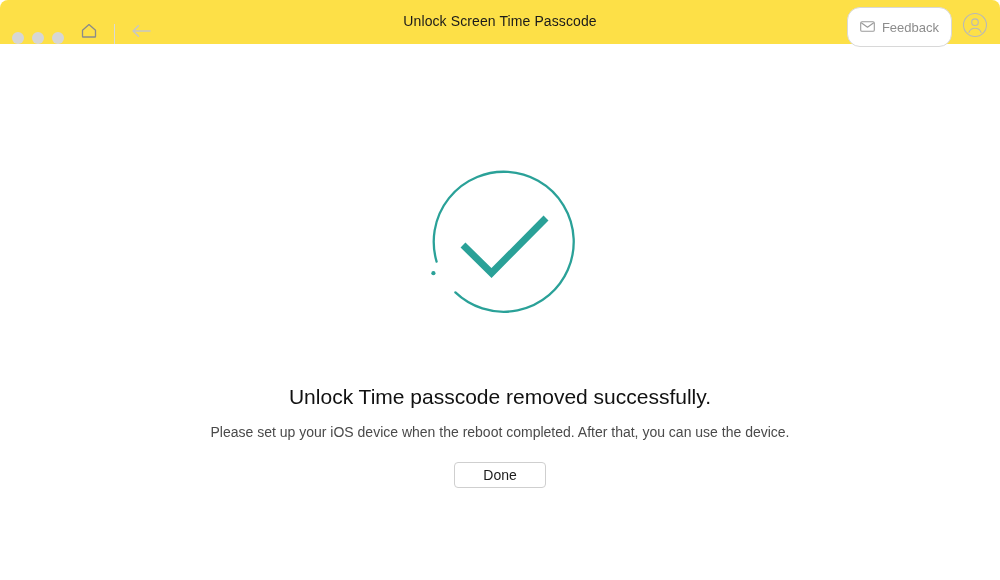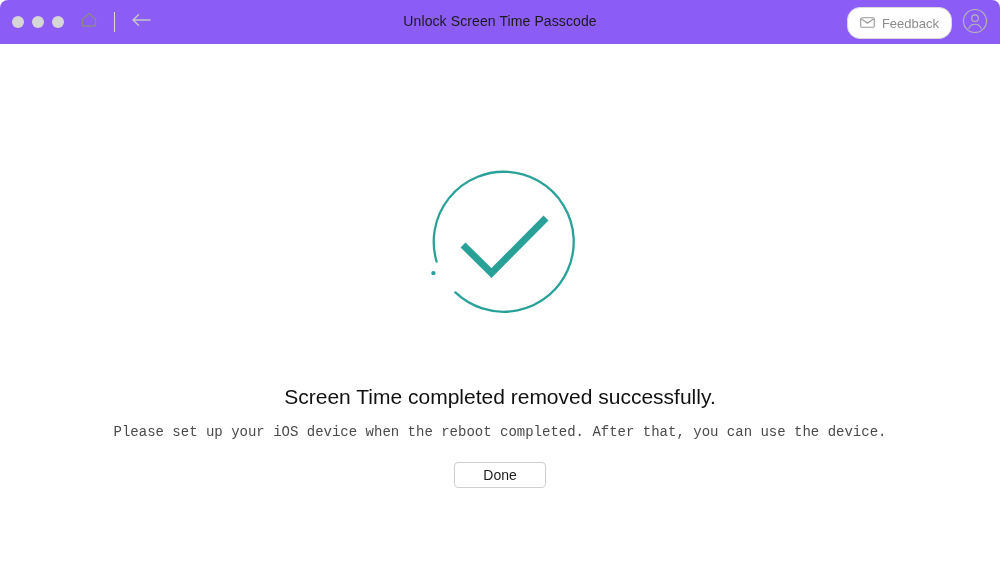--- a/index.html
+++ b/index.html
@@ -19,23 +19,23 @@
     height: 580px;
     background: #ffffff;
     border-radius: 8px;
     overflow: hidden;
   }
 
   
   .titlebar {
     position: relative;
     height: 44px;
-    background: #8b5cf6;
-    display: flex;
-    align-items: center;
+    background: #fde047;
+    display: flex;
+    align-items: flex-end;
   }
   .traffic-lights {
     display: flex;
     align-items: center;
     gap: 8px;
     margin-left: 12px;
   }
   .dot {
     width: 12px;
     height: 12px;
@@ -80,21 +80,21 @@
     right: 12px;
     top: 7px;
     display: flex;
     align-items: center;
     gap: 10px;
   }
   .feedback-btn {
     display: flex;
     align-items: center;
     gap: 7px;
-    height: 32px;
+    height: 40px;
     padding: 0 12px;
     border: 1px solid #d8d8d8;
     border-radius: 13px;
     background: #ffffff;
     box-sizing: border-box;
   }
   .feedback-label {
     font-size: 13px;
     color: #8c8c8c;
   }
@@ -121,21 +121,20 @@
     margin-top: 56px;
     font-size: 21px;
     color: #111111;
     text-align: center;
   }
   .subtitle {
     margin-top: 15px;
     font-size: 14px;
     color: #4a4a4a;
     text-align: center;
-    font-family: Liberation Mono, monospace;
   }
   .done-btn {
     margin-top: 22px;
     width: 92px;
     height: 26px;
     border: 1px solid #cfcfcf;
     border-radius: 4px;
     background: #ffffff;
     font-size: 14px;
     color: #1b1b1b;
@@ -210,20 +209,20 @@
 
         <path d="M 20.6 104.6
                  A 70 70 0 1 1 39.4 135.4" stroke="#2aa198" stroke-width="2.3" fill="none" stroke-linecap="round"></path>
 
         <circle cx="17.4" cy="116.2" r="2.1" fill="#2aa198"></circle>
 
         <path d="M47 88 L75.5 116 L130 61" stroke="#2aa198" stroke-width="7" fill="none" stroke-linecap="butt" stroke-linejoin="miter"></path>
       </svg>
     </div>
 
-    <div class="headline">Screen Time completed removed successfully.</div>
+    <div class="headline">Unlock Time passcode removed successfully.</div>
 
     <div class="subtitle">Please set up your iOS device when the reboot completed. After that, you can use the device.</div>
 
     <button class="done-btn">Done</button>
   </div>
 
 </div>
 
 </body></html>

